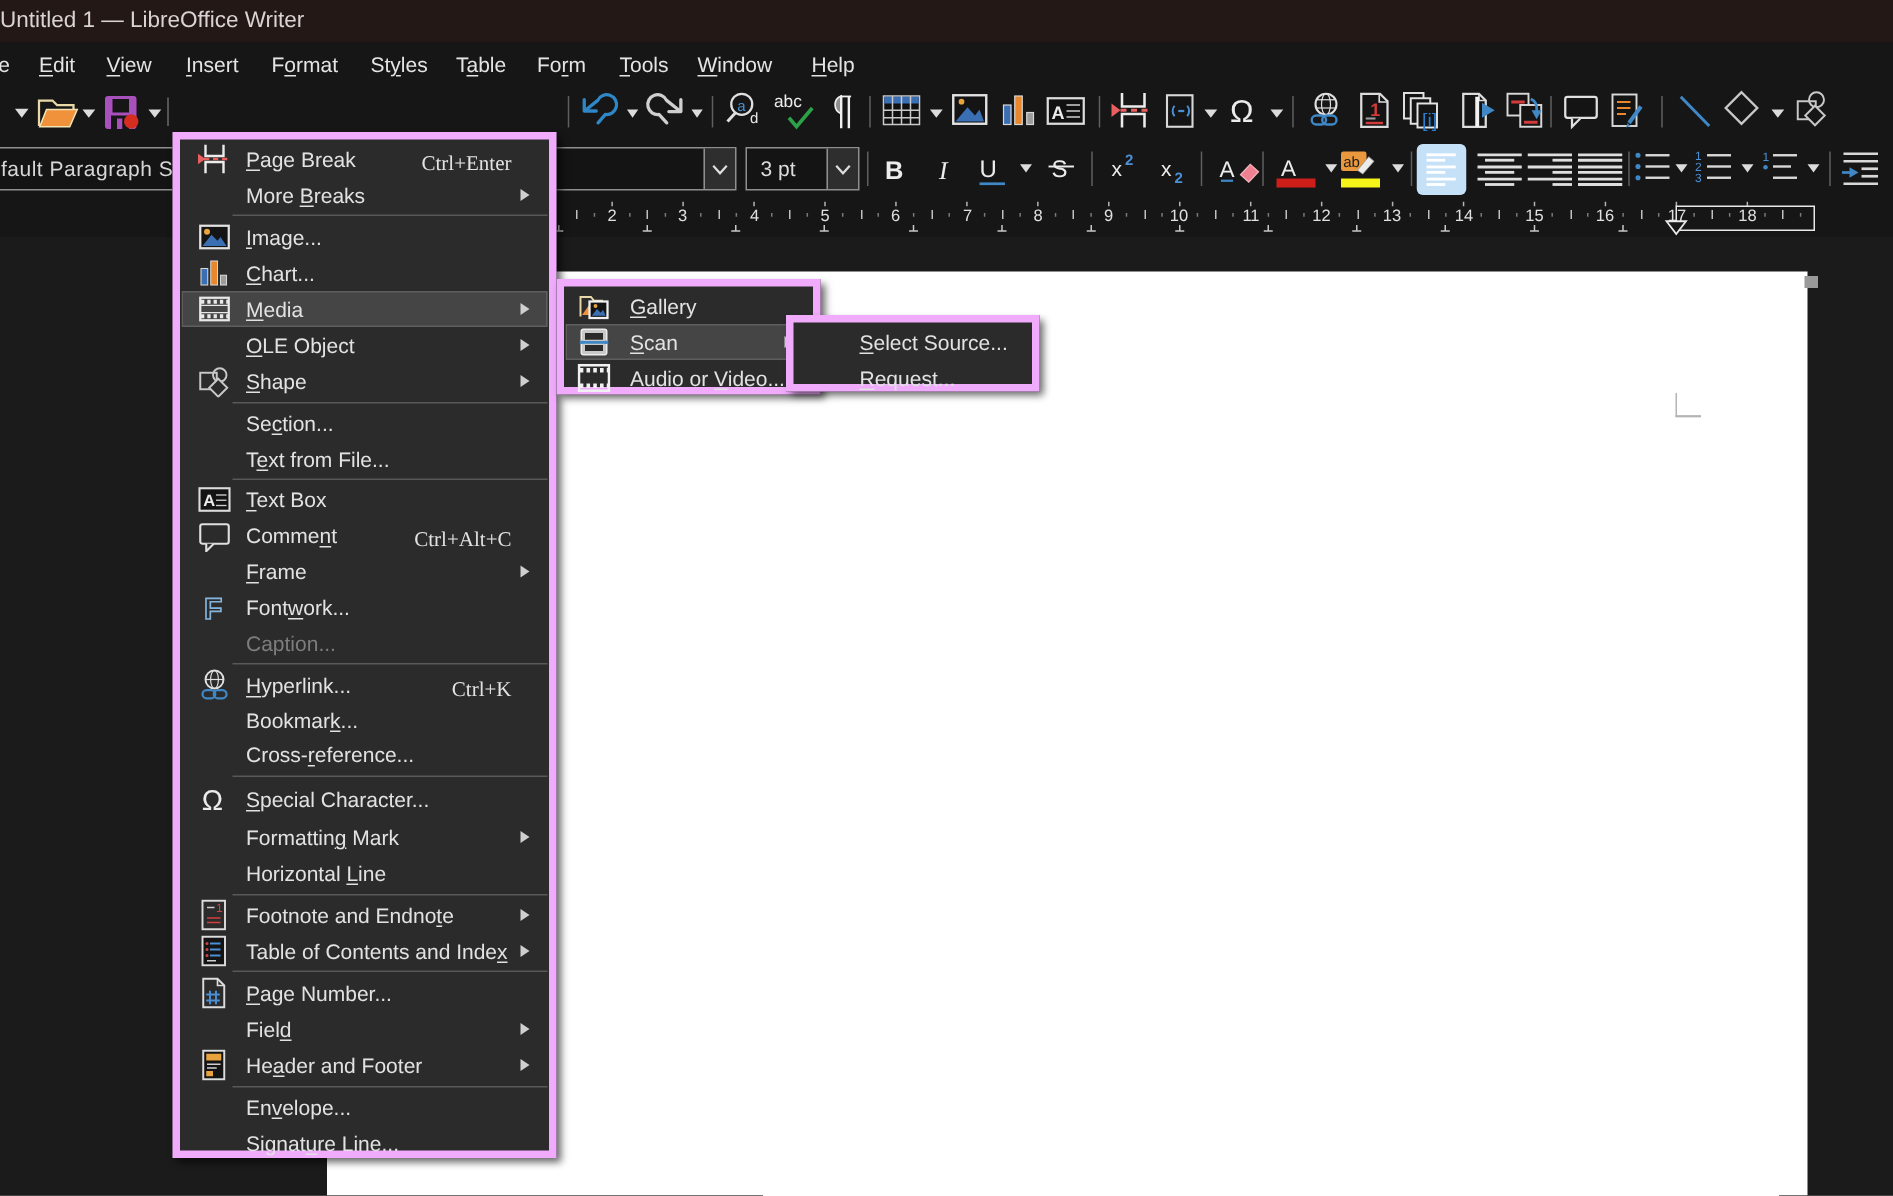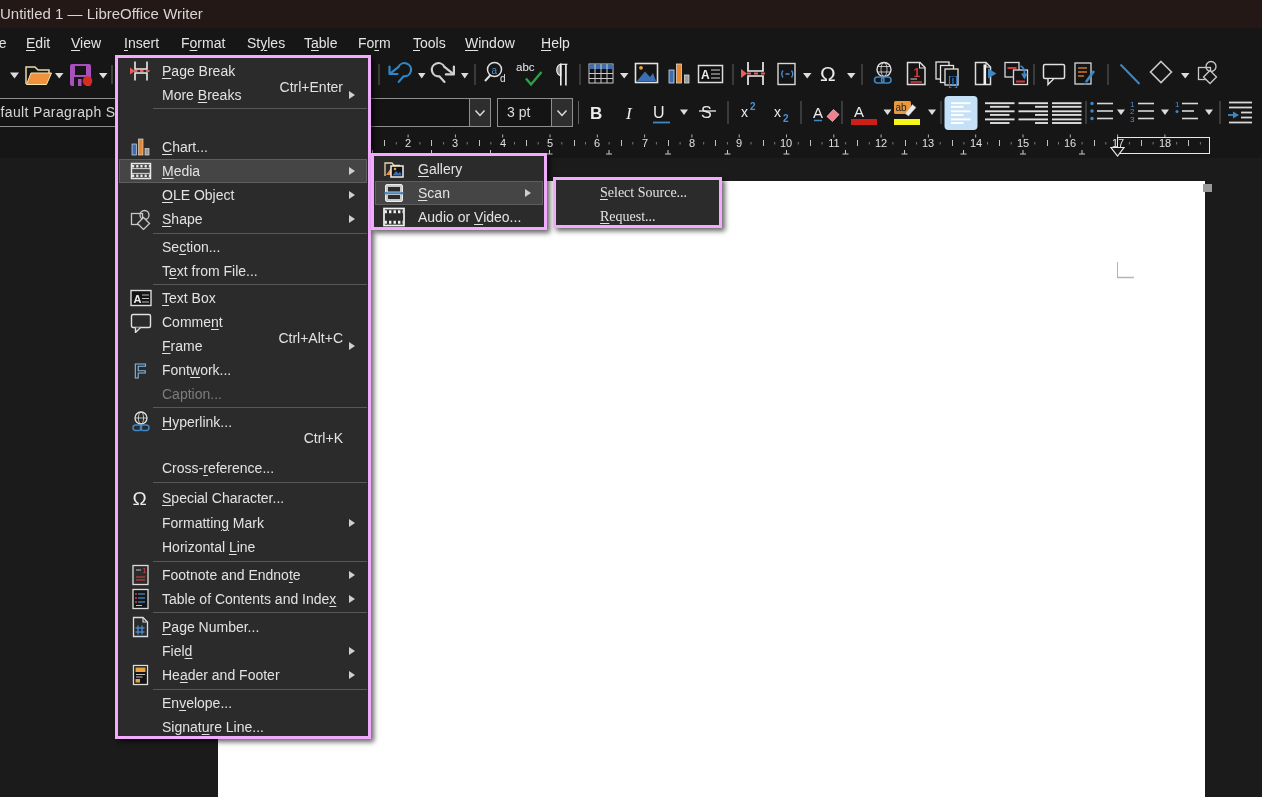--- a/index.html
+++ b/index.html
@@ -12,24 +12,24 @@
 #titlebar { left:0; top:0; width:1262px; height:28px; background:#241816; color:#d8d4d3; font-size:15px; line-height:28px; }
 #menubar { left:0; top:28px; width:1262px; height:29px; background:#161616; color:#e4e4e4; font-size:14px; }
 .mb { position:absolute; top:0; height:29px; line-height:30px; }
 
 #tb1 { left:0; top:57px; width:1262px; height:38px; background:#161616; }
 #tb2 { left:0; top:95px; width:1262px; height:36px; background:#161616; }
 #ruler { left:0; top:131px; width:1262px; height:27px; background:#161616; }
 #canvas { left:0; top:158px; width:1262px; height:639px; background:#1b1b1b; }
 #page { position:absolute; left:218px; top:23px; width:987px; height:616px; background:#ffffff; }
 
-.panel { position:absolute; background:#2b2b2b; border:3px solid #f0abfc; box-shadow:3px 3px 5px rgba(0,0,0,.6); color:#e2e2e2; font-size:14px; }
+.panel { position:absolute; background:#2b2b2b; border:5px solid #f0abfc; box-shadow:3px 3px 5px rgba(0,0,0,.6); color:#e2e2e2; font-size:14px;margin-top:33px; }
 .mi { position:absolute; left:1px; width:calc(100% - 2px); height:24px; line-height:24px; white-space:nowrap; }
 .mi .lbl { position:absolute; left:43px; top:0; }
-.mi .sc  { position:absolute; right:24px; top:16px; }
+.mi .sc  { position:absolute; right:24px; top:4px;font-family:Liberation Serif, serif; }
 .mi .ic  { position:absolute; left:11px; top:1px; width:22px; height:22px; }
 .hl { background:#454545; box-shadow:inset 0 0 0 1px #5e5e5e; }
 .msep { position:absolute; left:35px; width:calc(100% - 36px); height:1px; background:#585858; }
 .arr { position:absolute; right:12px; top:8px; width:0; height:0; border-left:6px solid #cfcfcf; border-top:4px solid transparent; border-bottom:4px solid transparent; }
 .dis { color:#7d7d7d; }
 </style>
 </head>
 <body>
 <div id="app">
   <div class="abs" id="titlebar">Untitled 1 — LibreOffice Writer</div>
@@ -402,20 +402,28 @@
           <polygon points="0,7.5 5,11 0,14.5" fill="#e85f5f"></polygon>
         </svg>
         <span class="lbl"><u>P</u>age Break</span>
         <span class="sc">Ctrl+Enter</span>
       </div>
     <div class="mi" style="top:25px">
         <span class="lbl">More <u>B</u>reaks</span>
         <i class="arr"></i>
       </div>
     <div class="msep" style="top:50px"></div>
+    <div class="mi" style="top:53px">
+        <svg class="ic" viewBox="0 0 22 22">
+          <rect x="1.5" y="3.5" width="19" height="15" fill="#141414" stroke="#e2e2e2" stroke-width="1.5"></rect>
+          <polygon points="3,17 9,9.5 13,13.5 15,11 19,17" fill="#3a6fb4"></polygon>
+          <circle cx="6" cy="7.5" r="2" fill="#e8a33d"></circle>
+        </svg>
+        <span class="lbl"><u>I</u>mage...</span>
+      </div>
     <div class="mi" style="top:77px">
         <svg class="ic" viewBox="0 0 22 22">
           <rect x="2" y="8" width="4.5" height="11" fill="#3a6fb4" stroke="#d8d8d8" stroke-width="0.7"></rect>
           <rect x="8.5" y="3" width="4.5" height="16" fill="#e8872b" stroke="#d8d8d8" stroke-width="0.7"></rect>
           <rect x="15" y="12.5" width="4" height="6.5" fill="#9c9c9c" stroke="#d8d8d8" stroke-width="0.7"></rect>
         </svg>
         <span class="lbl"><u>C</u>hart...</span>
       </div>
     <div class="mi hl" style="top:101px">
         <svg class="ic" viewBox="0 0 22 22">
@@ -484,20 +492,23 @@
     <div class="mi" style="top:352px">
         <svg class="ic" viewBox="0 0 22 22">
           <circle cx="11" cy="7" r="6" stroke="#e0e0e0" stroke-width="1.3" fill="none"></circle>
           <ellipse cx="11" cy="7" rx="2.6" ry="6" stroke="#e0e0e0" stroke-width="0.8" fill="none"></ellipse>
           <line x1="5" y1="7" x2="17" y2="7" stroke="#e0e0e0" stroke-width="0.8"></line>
           <rect x="3" y="14" width="8.5" height="5.5" rx="2.7" stroke="#3f87c5" stroke-width="1.5" fill="none"></rect>
           <rect x="10.5" y="14" width="8.5" height="5.5" rx="2.7" stroke="#3f87c5" stroke-width="1.5" fill="none"></rect>
         </svg>
         <span class="lbl"><u>H</u>yperlink...</span>
         <span class="sc">Ctrl+K</span>
+      </div>
+    <div class="mi" style="top:375px">
+        <span class="lbl">Bookmar<u>k</u>...</span>
       </div>
     <div class="mi" style="top:398px">
         <span class="lbl">Cross-<u>r</u>eference...</span>
       </div>
     <div class="msep" style="top:424px"></div>
     <div class="mi" style="top:428px">
         <svg class="ic" viewBox="0 0 22 22">
           <text x="2.5" y="18" font-size="19" fill="#ececec" font-family="Liberation Sans">Ω</text>
         </svg>
         <span class="lbl"><u>S</u>pecial Character...</span>
@@ -597,21 +608,21 @@
       </div>
     <div class="mi" style="top:49px">
         <svg class="ic" style="left:8px" viewBox="0 0 22 22">
           <rect x="1" y="2.5" width="20" height="17" stroke="#f0f0f0" stroke-width="1.7" fill="none"></rect>
           <line x1="1.5" y1="5.8" x2="20.5" y2="5.8" stroke="#f0f0f0" stroke-width="3" stroke-dasharray="2.4 2.1"></line>
           <line x1="1.5" y1="16.2" x2="20.5" y2="16.2" stroke="#f0f0f0" stroke-width="3" stroke-dasharray="2.4 2.1"></line>
         </svg>
         <span class="lbl">Audio or <u>V</u>ideo...</span>
       </div>
   </div>
-  <div class="panel" id="m3" style="left:553px;top:177px;width:169px;height:51px;font-family:Liberation Serif, serif;">
+  <div class="panel" id="m3" style="left:524px;top:177px;width:169px;height:51px;">
     <div class="mi" style="top:1px">
         <span class="lbl" style="left:43px"><u>S</u>elect Source...</span>
       </div>
     <div class="mi" style="top:25px">
         <span class="lbl" style="left:43px"><u>R</u>equest...</span>
       </div>
   </div>
 </div>
 
 </body></html>

